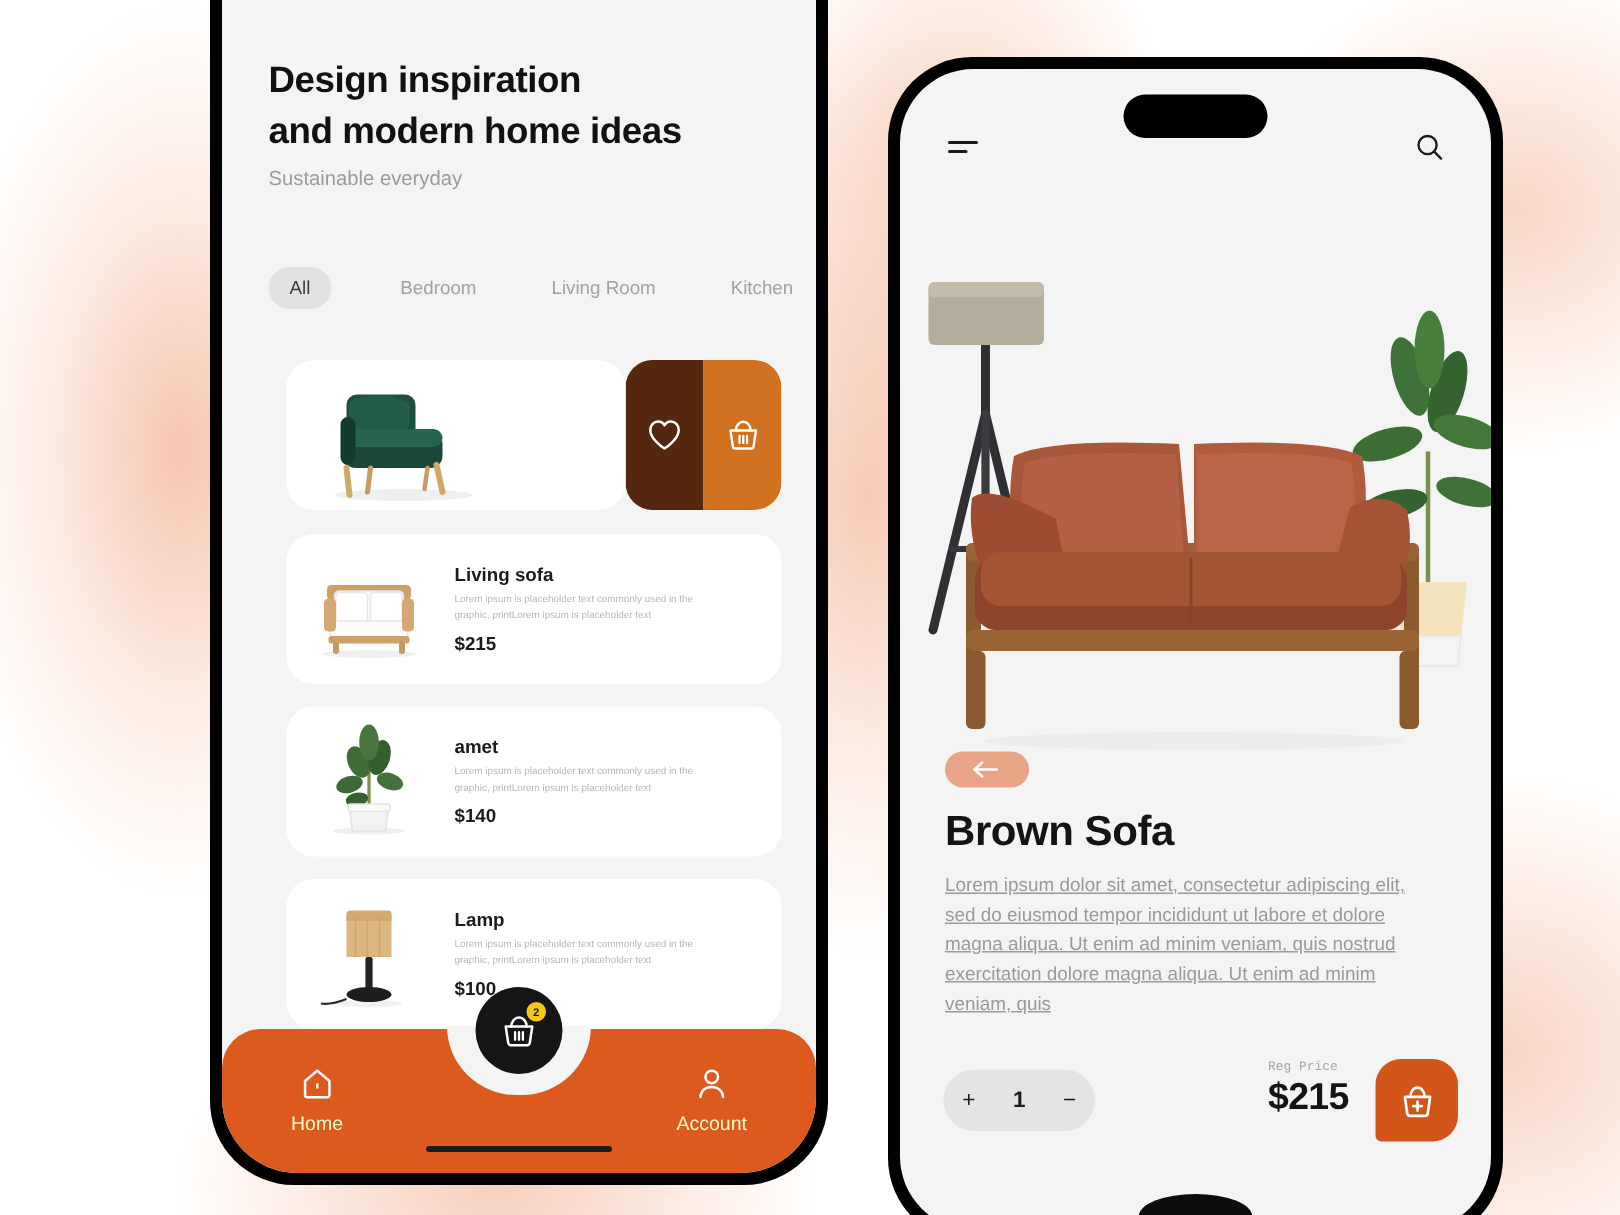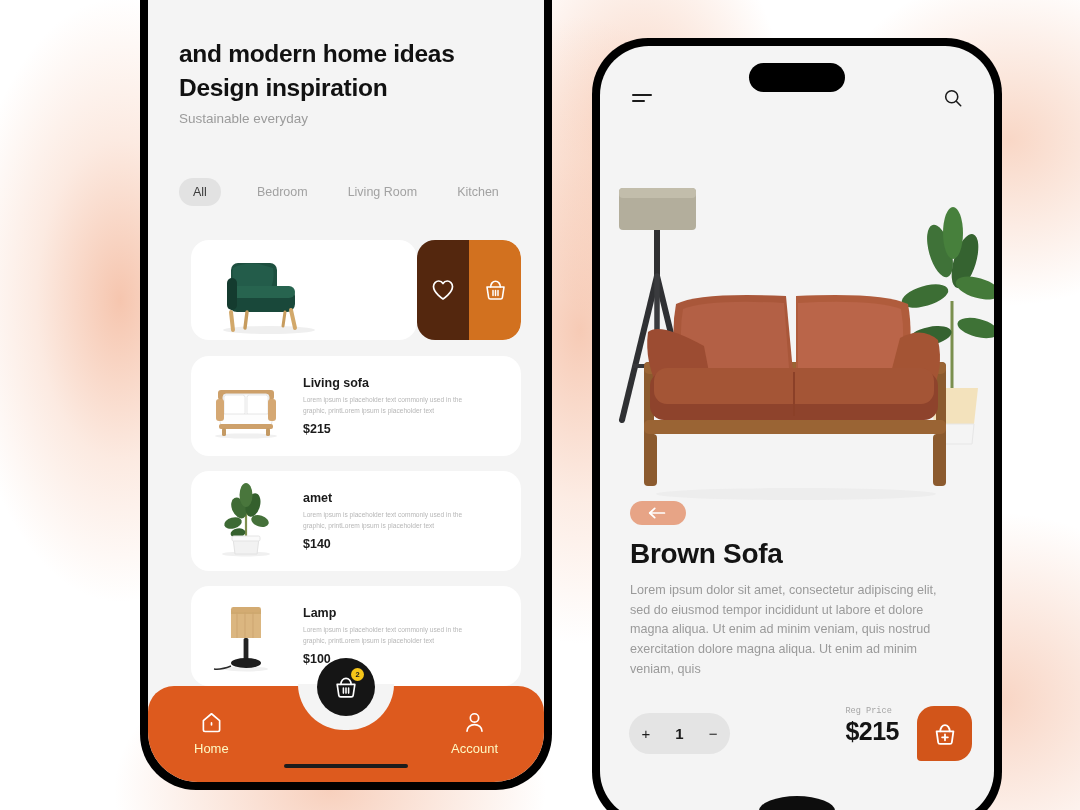--- a/index.html
+++ b/index.html
@@ -43,21 +43,21 @@
   .hero-title {
     position: absolute; left: 31px; top: 55px;
     font-size: 24.5px; font-weight: 700; color: #111;
     letter-spacing: -0.3px; line-height: 1.38;
   }
   .hero-sub {
     position: absolute; left: 31px; top: 129px;
     font-size: 13.5px; color: #9b9b9b; font-weight: 400;
   }
 
-  .tabs { position: absolute; left: 31px; top: 196px; display: flex; align-items: center; gap: 0; justify-content: flex-end; }
+  .tabs { position: absolute; left: 31px; top: 196px; display: flex; align-items: center; gap: 10px; justify-content: flex-end; }
   .tab {
     font-size: 12.5px; color: #a2a2a2; padding: 7px 14px;
     border-radius: 16px; cursor: pointer; white-space: nowrap;
   }
   .tab.active { background: #e2e2e2; color: #3b3b3b; font-weight: 500; }
   .tab.t-bedroom { margin-left: 22px; }
   .tab.t-living { margin-left: 12px; }
   .tab.t-kitchen { margin-left: 12px; }
 
   .card-list { position: absolute; left: 43px; top: 258px; width: 330px; }
@@ -165,21 +165,21 @@
     width: 56px; height: 24px; border-radius: 13px;
     background: #e7a486; display: flex; align-items: center; justify-content: center;
     cursor: pointer;
   }
   .r-title {
     position: absolute; left: 30px; top: 492px;
     font-size: 28px; font-weight: 700; color: #141414; letter-spacing: -0.3px;
   }
   .r-desc {
     position: absolute; left: 30px; top: 535px; width: 312px;
-    font-size: 12.6px; line-height: 1.56; color: #9a9a9a;
+    font-size: 12.6px; line-height: 1.56; color: #9a9a9a; text-decoration: underline;
   }
 
   .buy-row { position: absolute; left: 0; right: 0; top: 660px; height: 62px; }
   .stepper {
     position: absolute; left: 29px; top: 7px;
     width: 101px; height: 41px; border-radius: 21px; background: #e4e4e4;
     display: flex; align-items: center; justify-content: space-around;
     font-size: 15px; color: #1d1d1d;
   }
   .stepper .op { cursor: pointer; font-weight: 500; }
@@ -201,22 +201,22 @@
 </head>
 <body>
 
 <div id="stage">
 
   <div id="phone-left">
     <div class="screen">
       <div class="left-content">
 
         <div class="hero-title">
+          <div>Design inspiration</div>
           <div>and modern home ideas</div>
-          <div>Design inspiration</div>
         </div>
         <div class="hero-sub">Sustainable everyday</div>
 
         <div class="tabs">
           <div class="tab active">All</div>
           <div class="tab t-bedroom">Bedroom</div>
           <div class="tab t-living">Living Room</div>
           <div class="tab t-kitchen">Kitchen</div>
         </div>
 

